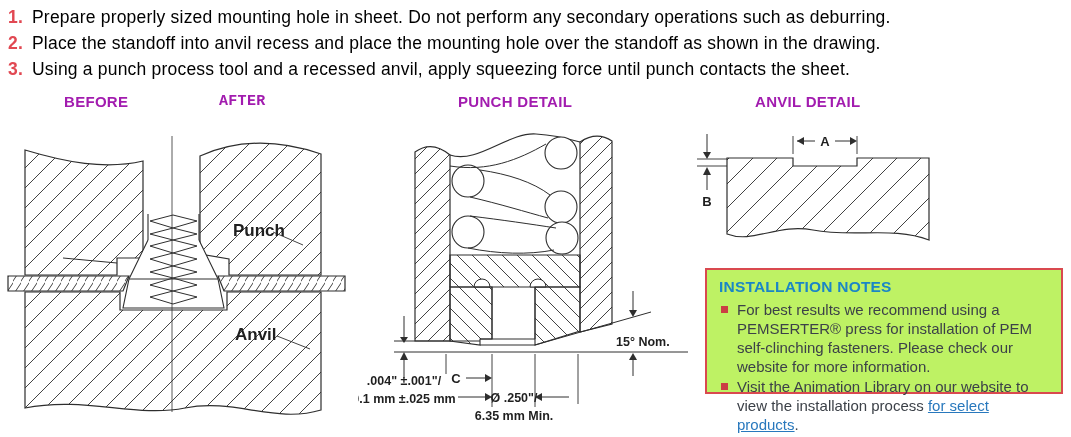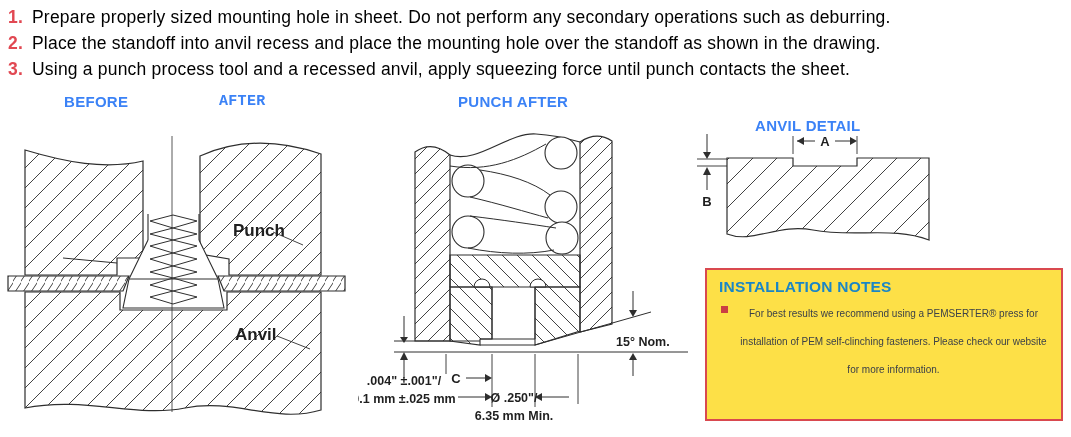--- a/index.html
+++ b/index.html
@@ -4,34 +4,34 @@
 <style>
   html,body{margin:0;padding:0;background:#fff;}
   .canvas{position:relative;width:1071px;height:437px;background:#fff;overflow:hidden;
           font-family:"Liberation Sans",sans-serif;color:#17181a;}
   
   .instructions{position:absolute;left:8px;top:4px;margin:0;padding:0;list-style:none;}
   .instructions li{display:flex;align-items:baseline;line-height:26px;font-size:17.5px;letter-spacing:.2px;}
   .instructions .num{color:#e14852;font-weight:bold;width:24px;flex:0 0 auto;}
   .instructions .txt{color:#000000;}
   
-  .sec{position:absolute;font-size:15px;font-weight:bold;color:#3b82f6;letter-spacing:.3px;}
+  .sec{position:absolute;font-size:15px;font-weight:bold;color:#a21caf;letter-spacing:.3px;}
   .sec.before{left:64px;top:93px;}
   .sec.after{left:219px;top:93px;font-family:Liberation Mono, monospace;}
   .sec.punch{left:458px;top:93px;}
-  .sec.anvil{left:755px;top:93px;margin-top:24px;}
+  .sec.anvil{left:755px;top:93px;}
   
   .drw{position:absolute;}
   .drw text{font-family:"Liberation Sans",sans-serif;fill:#1f1f1f;}
   
-  .notes{position:absolute;left:705px;top:268px;width:358px;height:153px;box-sizing:border-box;
-         border:2px solid #d9494f;background:#fde047;padding:8px 11px 6px 12px;}
+  .notes{position:absolute;left:705px;top:268px;width:358px;height:126px;box-sizing:border-box;
+         border:2px solid #d9494f;background:#bef264;padding:8px 11px 6px 12px;}
   .notes h3{margin:0 0 4px 0;font-size:15.5px;color:#1a86c6;letter-spacing:.2px;}
   .notes ul{margin:0;padding:0;list-style:none;}
-  .notes li{display:flex;font-size:10px;line-height:28px;color:#3c4148;margin-bottom:1px;text-align:center;}
+  .notes li{display:flex;font-size:15px;line-height:19px;color:#3c4148;margin-bottom:1px;}
   .notes .sq{flex:0 0 auto;width:7px;height:7px;background:#cb3e44;margin:6px 9px 0 2px;}
   .notes a{color:#2878bd;text-decoration:underline;cursor:pointer;}
 </style>
 </head>
 <body>
 
 <div class="canvas">
 
   <ol class="instructions">
     <li>
@@ -43,21 +43,21 @@
       <span class="txt">Place the standoff into anvil recess and place the mounting hole over the standoff as shown in the drawing.</span>
     </li>
     <li>
       <span class="num">3.</span>
       <span class="txt">Using a punch process tool and a recessed anvil, apply squeezing force until punch contacts the sheet.</span>
     </li>
   </ol>
 
   <span class="sec before">BEFORE</span>
   <span class="sec after">AFTER</span>
-  <span class="sec punch">PUNCH AFTER</span>
+  <span class="sec punch">PUNCH DETAIL</span>
   <span class="sec anvil">ANVIL DETAIL</span>
 
   <svg class="drw" style="left:5px;top:128px;" width="345" height="307" viewBox="0 0 345 307">
     <defs>
       <pattern id="h1" patternUnits="userSpaceOnUse" width="20" height="20">
         <path d="M-3,23 L23,-3" stroke="#2e2e2e" stroke-width="0.9" fill="none"></path>
       </pattern>
       <pattern id="hs" patternUnits="userSpaceOnUse" width="8" height="14">
         <path d="M-2,16 L10,-2" stroke="#2e2e2e" stroke-width="0.9" fill="none"></path>
       </pattern>
@@ -207,16 +207,20 @@
     </g>
   </svg>
 
   <div class="notes">
     <h3>INSTALLATION NOTES</h3>
     <ul>
       <li>
         <span class="sq"></span>
         <span>For best results we recommend using a PEMSERTER® press for installation of PEM self-clinching fasteners. Please check our website for more information.</span>
       </li>
+      <li>
+        <span class="sq"></span>
+        <span><span>Visit the Animation Library on our website to view the installation process </span><a>for select products</a><span>.</span></span>
+      </li>
     </ul>
   </div>
 
 </div>
 
 </body></html>

